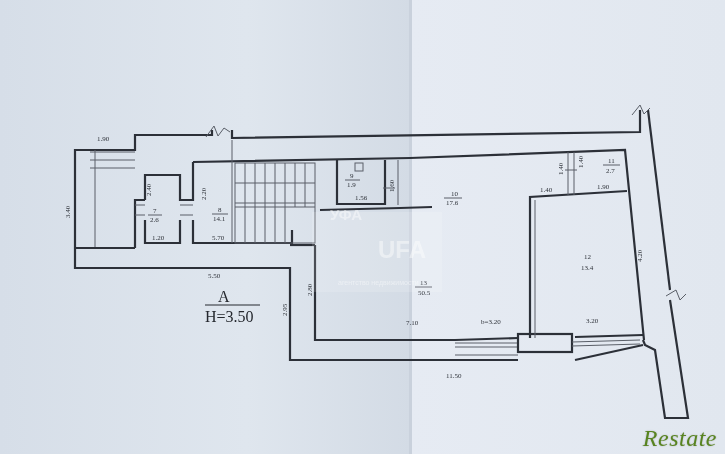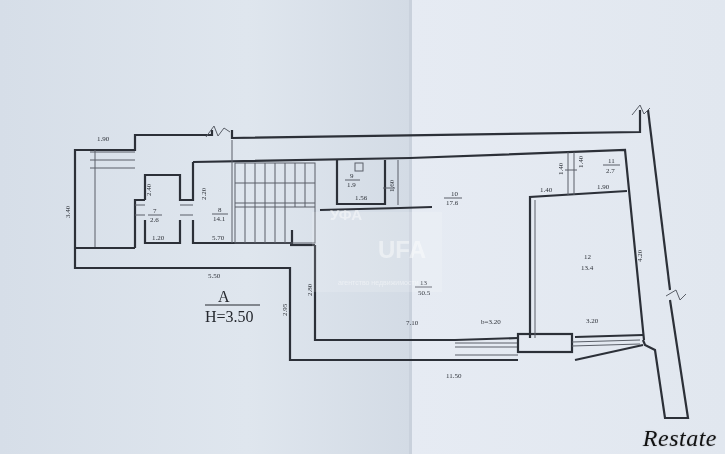--- a/index.html
+++ b/index.html
@@ -7,21 +7,21 @@
   .page{position:relative;width:725px;height:454px;}
   .paper-left{position:absolute;left:0;top:0;width:411px;height:454px;background:linear-gradient(90deg,#d6dee8 0%,#dfe6ee 60%,#d3dbe5 100%);}
   .paper-right{position:absolute;left:411px;top:0;width:314px;height:454px;background:linear-gradient(90deg,#e6ebf3 0%,#e1e7ef 100%);}
   .fold{position:absolute;left:409px;top:0;width:3px;height:454px;background:#c9d1dc;}
   svg{position:absolute;left:0;top:0;}
   .w{fill:none;stroke:#2c3038;stroke-width:2.2;}
   .t{fill:none;stroke:#5a5f68;stroke-width:1;}
   .lbl{font-family:"Liberation Serif",serif;font-size:7px;fill:#2f333a;}
   .big{font-family:"Liberation Serif",serif;font-size:16px;fill:#25282e;}
   .wm{font-family:"Liberation Sans",sans-serif;fill:#ffffff;opacity:.45;}
-  .logo{position:absolute;right:8px;bottom:2px;font-family:"Liberation Serif",serif;font-style:italic;font-size:24px;color:#000000;opacity:.92;letter-spacing:.5px;text-shadow:0 0 2px rgba(0,0,0,.25);}
+  .logo{position:absolute;right:8px;bottom:2px;font-family:"Liberation Serif",serif;font-style:italic;font-size:24px;color:#4d7c0f;opacity:.92;letter-spacing:.5px;text-shadow:0 0 2px rgba(0,0,0,.25);}
 </style>
 </head>
 <body>
 
 <div class="page">
   <div class="paper-left"></div>
   <div class="paper-right"></div>
   <div class="fold"></div>
 
   <svg width="725" height="454" viewBox="0 0 725 454">

